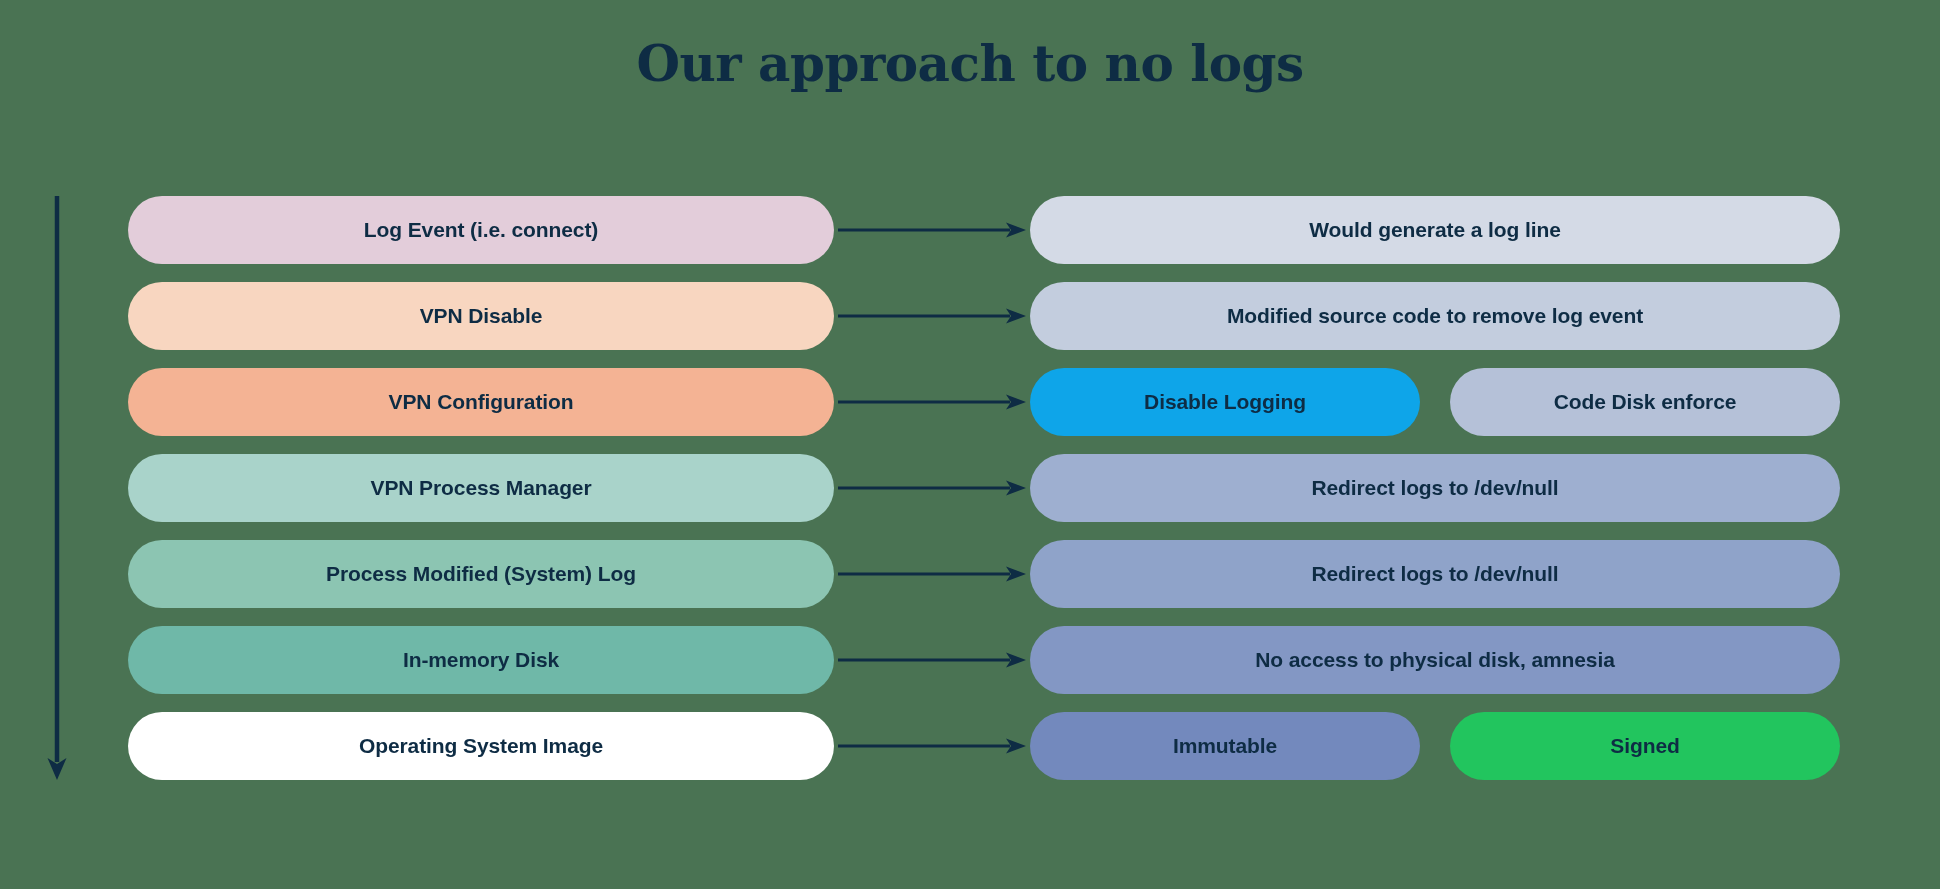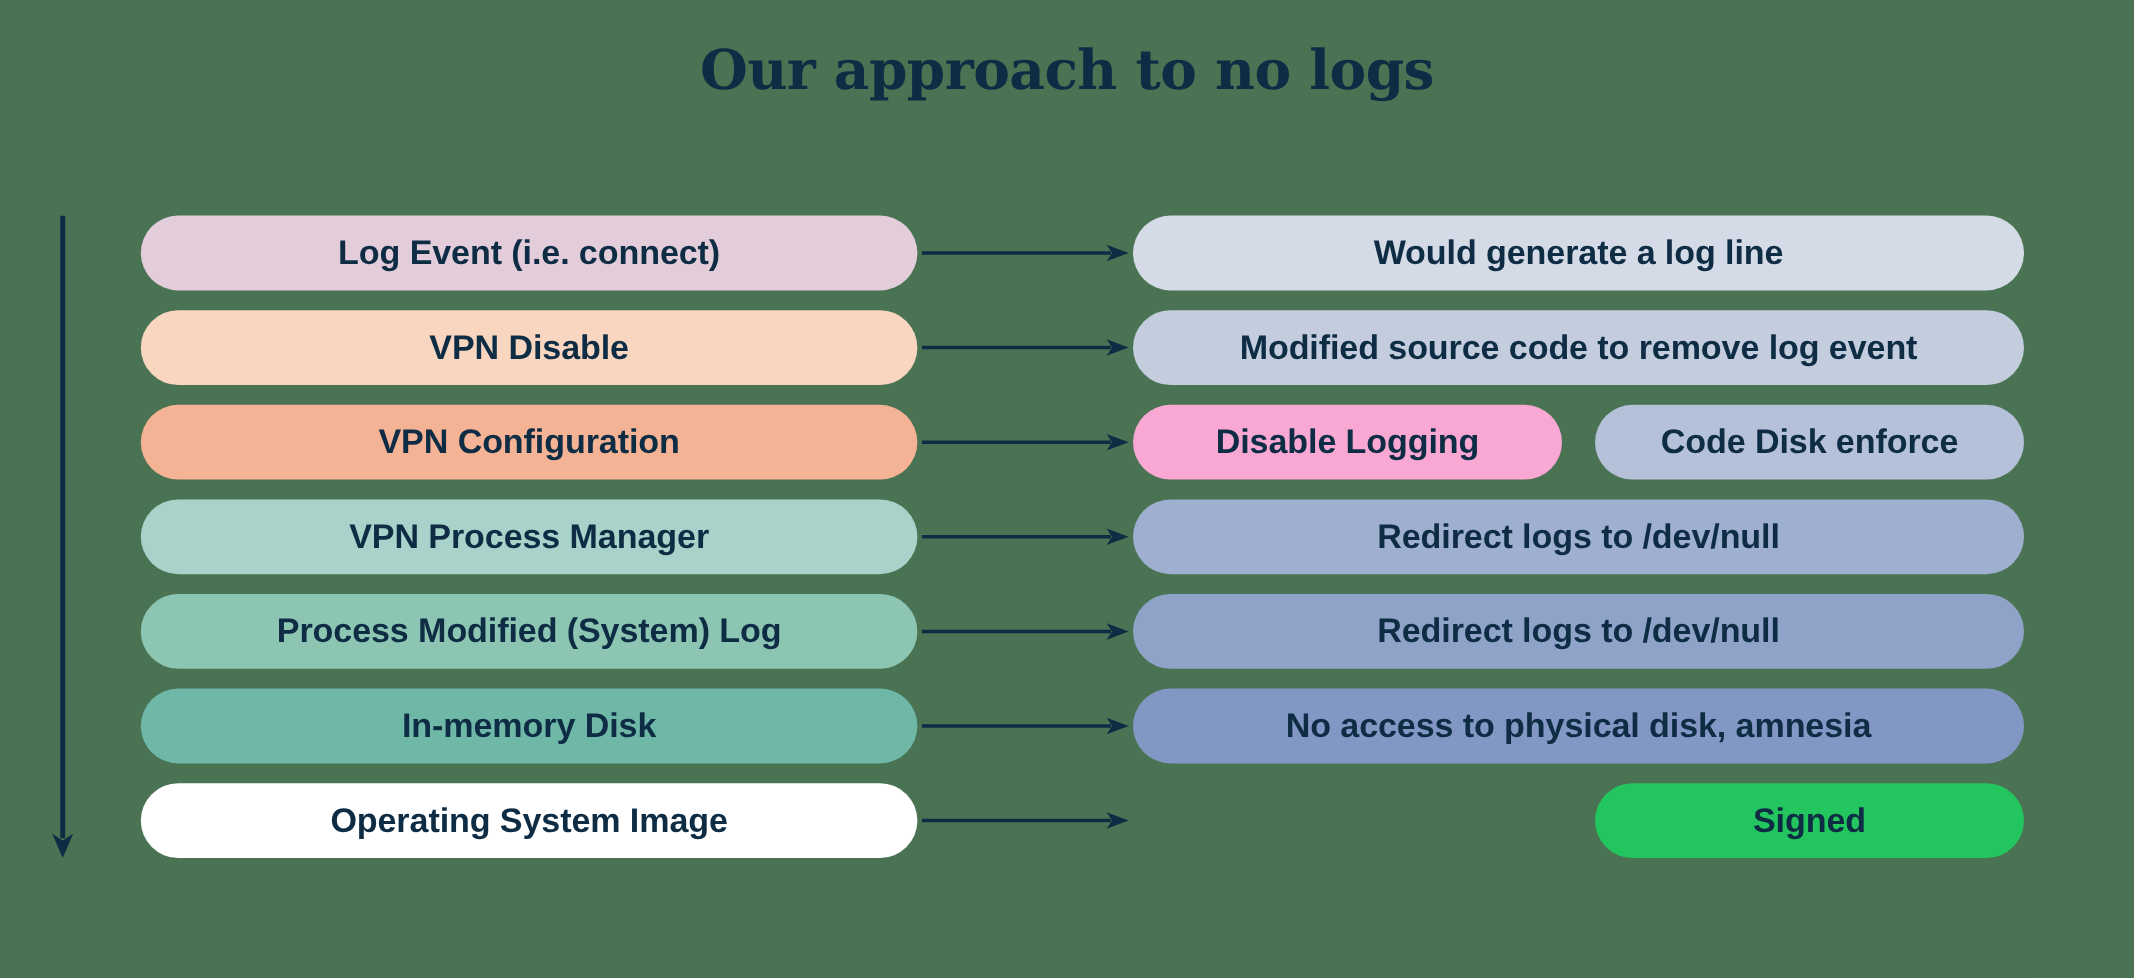--- a/index.html
+++ b/index.html
@@ -56,21 +56,21 @@
   .pill {
     position: absolute;
     top: 0;
     height: 68px;
     border-radius: 34px;
     display: flex;
     align-items: center;
     justify-content: center;
     box-sizing: border-box;
     color: #0e2c44;
-    font-size: 31px;
+    font-size: 21px;
     font-weight: 700;
     letter-spacing: -0.1px;
     text-align: center;
     padding: 0 16px;
     white-space: nowrap;
   }
 
   .pill.left {
     left: 128px;
     width: 706px;
@@ -130,21 +130,21 @@
             <path d="M188 8 L168 0.5 L173 8 L168 15.5 Z" fill="#0e2c44"></path>
           </svg></div>
         <div class="pill right-full" style="background: rgb(195, 205, 222);">Modified source code to remove log event</div>
       </div>
       <div class="flow-row" style="top: 368px;">
         <div class="pill left" style="background: rgb(244, 179, 148);">VPN Configuration</div>
         <div class="connector"><svg width="190" height="16" viewBox="0 0 190 16" xmlns="http://www.w3.org/2000/svg">
             <line x1="0" y1="8" x2="172" y2="8" stroke="#0e2c44" stroke-width="3.2"></line>
             <path d="M188 8 L168 0.5 L173 8 L168 15.5 Z" fill="#0e2c44"></path>
           </svg></div>
-        <div class="pill right-half-a" style="background: #f9a8d4;">Disable Logging</div>
+        <div class="pill right-half-a" style="background: #0ea5e9;">Disable Logging</div>
         <div class="pill right-half-b" style="background: rgb(181, 193, 216);">Code Disk enforce</div>
       </div>
       <div class="flow-row" style="top: 454px;">
         <div class="pill left" style="background: rgb(169, 211, 202);">VPN Process Manager</div>
         <div class="connector"><svg width="190" height="16" viewBox="0 0 190 16" xmlns="http://www.w3.org/2000/svg">
             <line x1="0" y1="8" x2="172" y2="8" stroke="#0e2c44" stroke-width="3.2"></line>
             <path d="M188 8 L168 0.5 L173 8 L168 15.5 Z" fill="#0e2c44"></path>
           </svg></div>
         <div class="pill right-full" style="background: rgb(158, 175, 208);">Redirect logs to /dev/null</div>
       </div>
@@ -163,17 +163,18 @@
             <path d="M188 8 L168 0.5 L173 8 L168 15.5 Z" fill="#0e2c44"></path>
           </svg></div>
         <div class="pill right-full" style="background: rgb(131, 151, 196);">No access to physical disk, amnesia</div>
       </div>
       <div class="flow-row" style="top: 712px;">
         <div class="pill left" style="background: #ffffff; text-align: right;">Operating System Image</div>
         <div class="connector"><svg width="190" height="16" viewBox="0 0 190 16" xmlns="http://www.w3.org/2000/svg">
             <line x1="0" y1="8" x2="172" y2="8" stroke="#0e2c44" stroke-width="3.2"></line>
             <path d="M188 8 L168 0.5 L173 8 L168 15.5 Z" fill="#0e2c44"></path>
           </svg></div>
+        <div class="pill right-half-a" style="background: rgb(115, 137, 189);">Immutable</div>
         <div class="pill right-half-b" style="background: #22c55e;">Signed</div>
       </div>
     </div>
 
 </div>
 
 </body></html>

